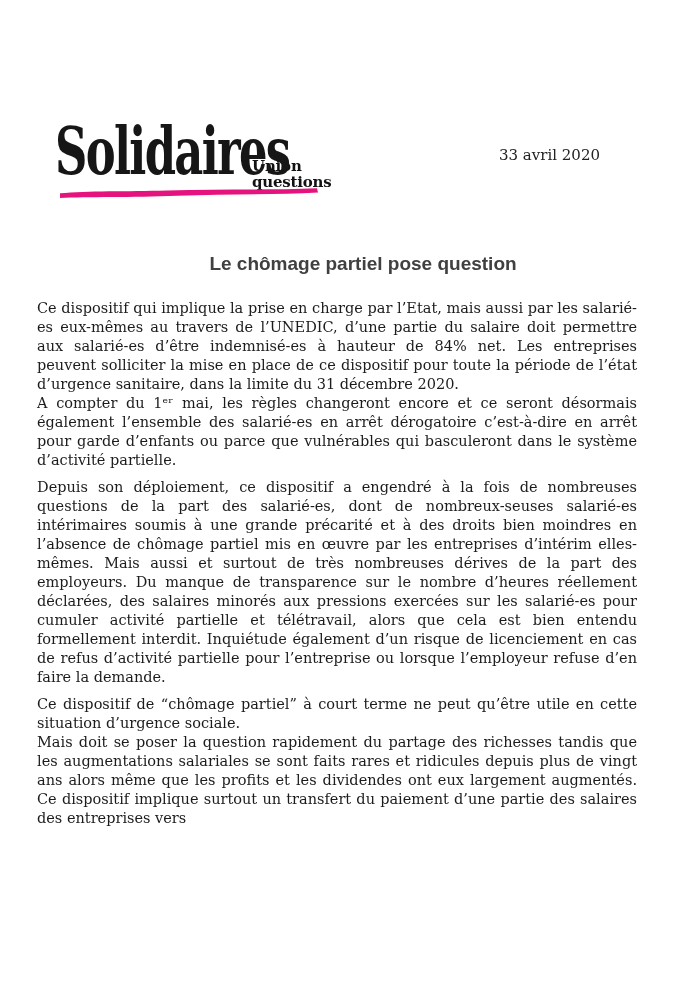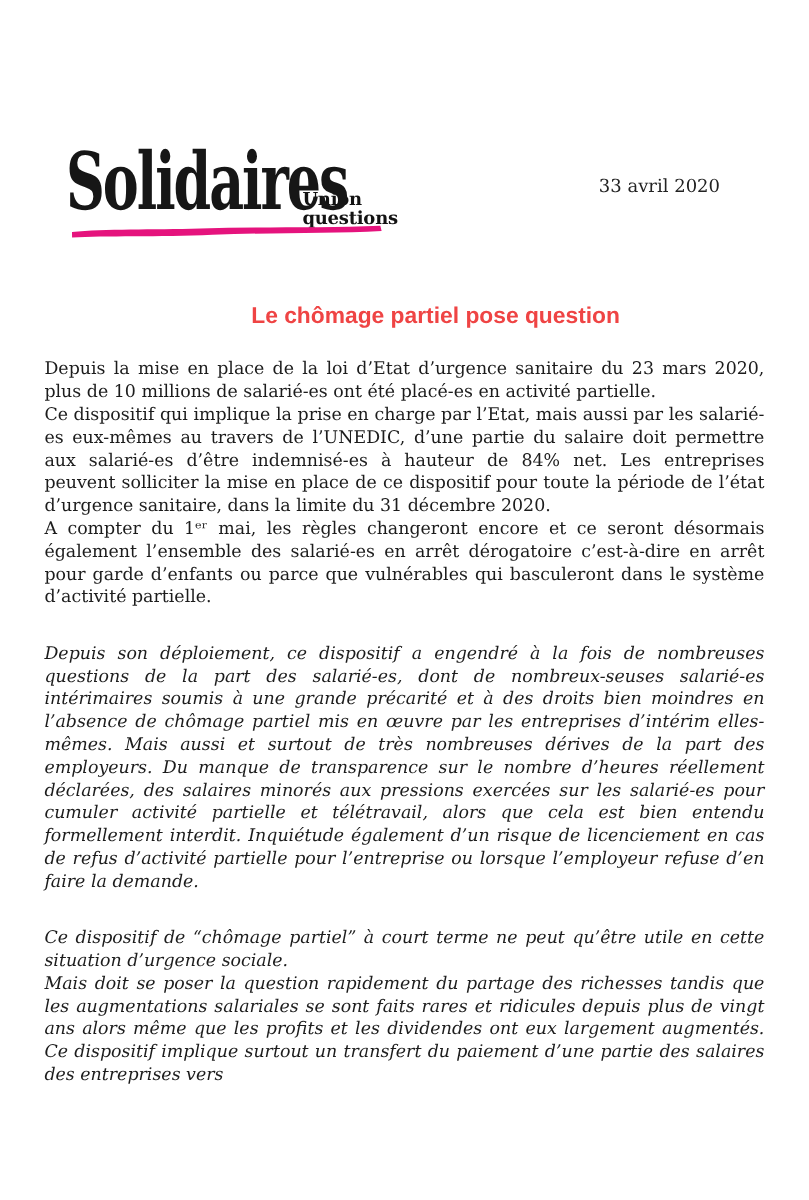--- a/index.html
+++ b/index.html
@@ -25,24 +25,24 @@
   .underline{position:absolute; left:0px; top:89px; transform:rotate(-0.6deg);}
   .date{
     position:absolute; top:146px; right:74px;
     font-family:"DejaVu Serif", serif; font-size:15px; color:#222222;
   }
   
   .content{position:absolute; left:37px; top:253px; width:600px;}
   .title{
     margin:0; padding-left:52px; text-align:center;
     font-family:"Liberation Sans", sans-serif; font-weight:bold;
-    font-size:19px; color:#ef4444;
+    font-size:19px; color:#404040;
   }
   .bodytext{margin-top:24px;}
-  .block + .block{margin-top:28px;font-style:italic;}
+  .block + .block{margin-top:8px;}
   .block p{
     margin:0; text-align:justify;
     font-family:"DejaVu Serif", serif; font-size:14.5px; line-height:19px;
     color:#1c1c1c;
   }
 </style>
 </head>
 <body>
 
 <div class="page">
@@ -59,21 +59,20 @@
       </svg>
     </div>
     <div class="date">33 avril 2020</div>
   </div>
 
   <div class="content">
     <h1 class="title">Le chômage partiel pose question</h1>
 
     <div class="bodytext">
       <div class="block">
-        <p>Depuis la mise en place de la loi d’Etat d’urgence sanitaire du 23 mars 2020, plus de 10 millions de salarié-es ont été placé-es en activité partielle.</p>
         <p>Ce dispositif qui implique la prise en charge par l’Etat, mais aussi par les salarié-es eux-mêmes au travers de l’UNEDIC, d’une partie du salaire doit permettre aux salarié-es d’être indemnisé-es à hauteur de 84% net. Les entreprises peuvent solliciter la mise en place de ce dispositif pour toute la période de l’état d’urgence sanitaire, dans la limite du 31 décembre 2020.</p>
         <p>A compter du 1ᵉʳ mai, les règles changeront encore et ce seront désormais également l’ensemble des salarié-es en arrêt dérogatoire c’est-à-dire en arrêt pour garde d’enfants ou parce que vulnérables qui basculeront dans le système d’activité partielle.</p>
       </div>
       <div class="block">
         <p>Depuis son déploiement, ce dispositif a engendré à la fois de nombreuses questions de la part des salarié-es, dont de nombreux-seuses salarié-es intérimaires soumis à une grande précarité et à des droits bien moindres en l’absence de chômage partiel mis en œuvre par les entreprises d’intérim elles-mêmes. Mais aussi et surtout de très nombreuses dérives de la part des employeurs. Du manque de transparence sur le nombre d’heures réellement déclarées, des salaires minorés aux pressions exercées sur les salarié-es pour cumuler activité partielle et télétravail, alors que cela est bien entendu formellement interdit. Inquiétude également d’un risque de licenciement en cas de refus d’activité partielle pour l’entreprise ou lorsque l’employeur refuse d’en faire la demande.</p>
       </div>
       <div class="block">
         <p>Ce dispositif de “chômage partiel” à court terme ne peut qu’être utile en cette situation d’urgence sociale.</p>
         <p>Mais doit se poser la question rapidement du partage des richesses tandis que les augmentations salariales se sont faits rares et ridicules depuis plus de vingt ans alors même que les profits et les dividendes ont eux largement augmentés. Ce dispositif implique surtout un transfert du paiement d’une partie des salaires des entreprises vers</p>
       </div>

